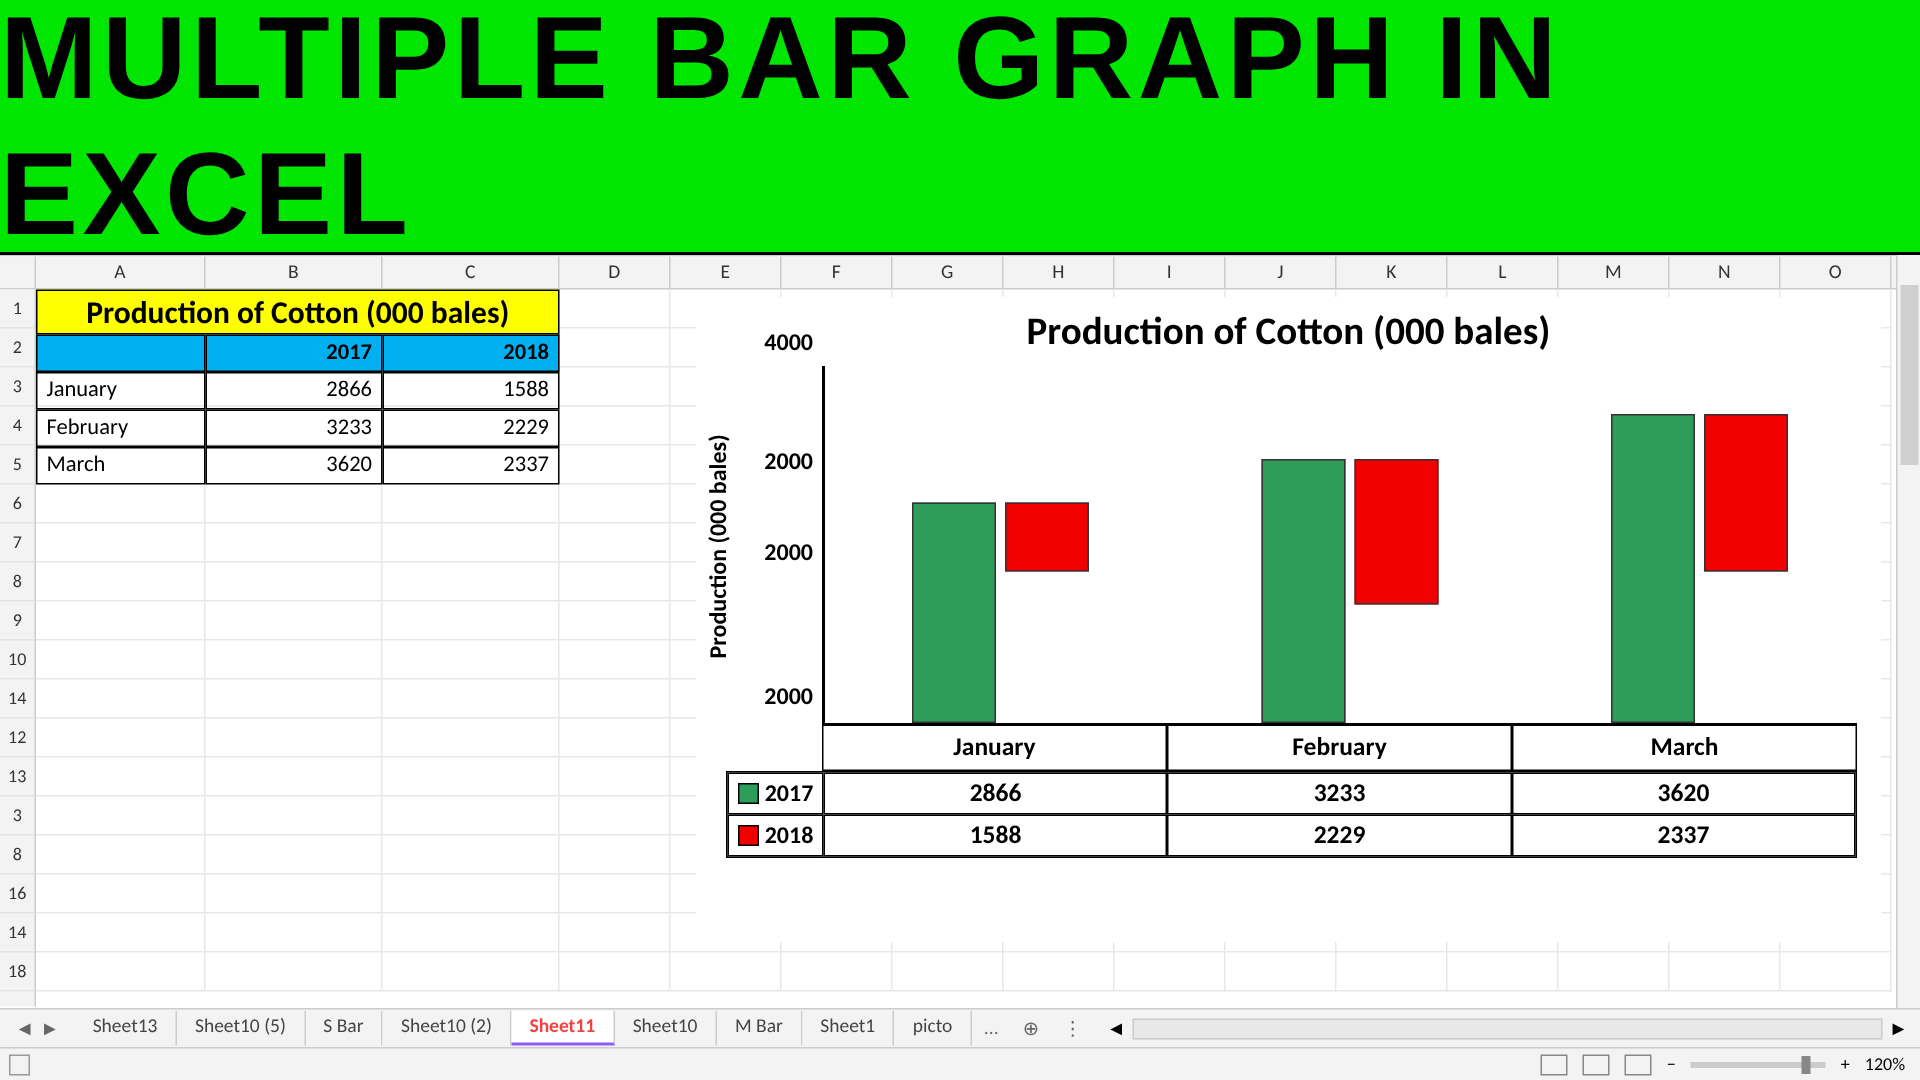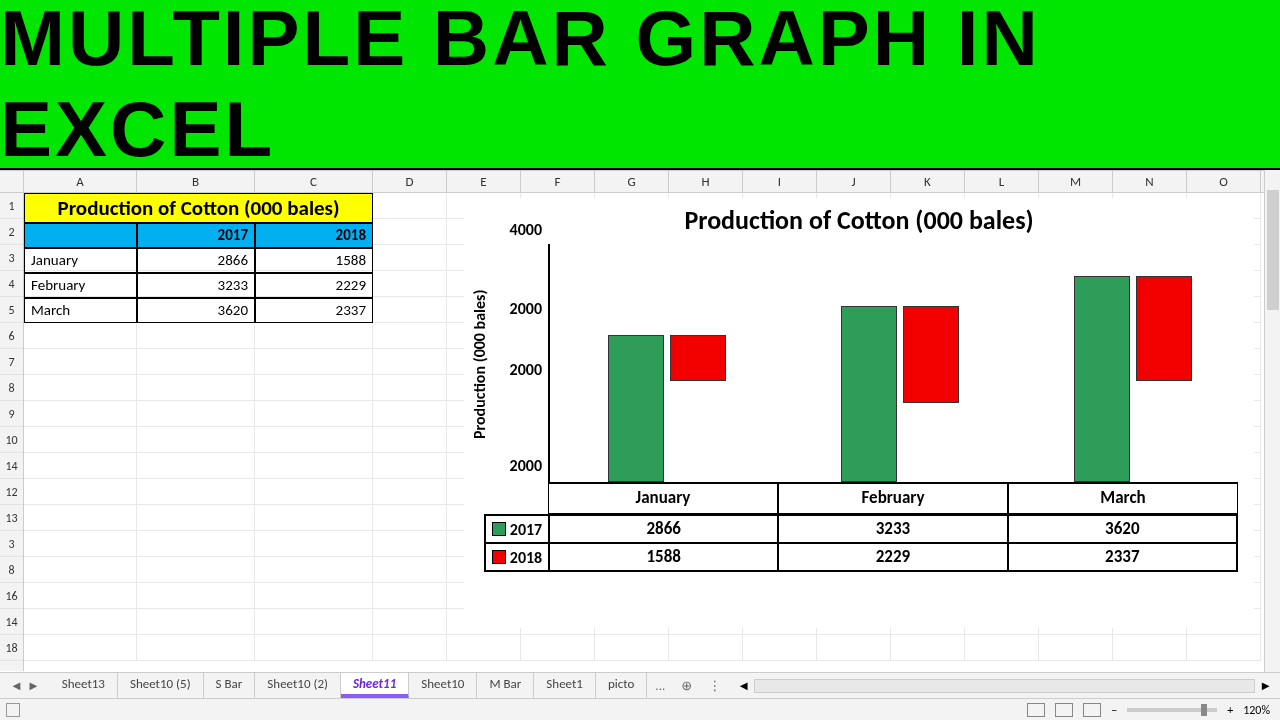--- a/index.html
+++ b/index.html
@@ -244,24 +244,23 @@
   .tab-nav span { cursor: default; }
   .tabs { display: flex; }
   .tab {
     padding: 3px 12px;
     border-right: 1px solid #ccc;
     background: #f3f3f3;
     color: #444;
   }
   .tab.active {
     background: #fff;
-    border-bottom: 5px solid #8b5cf6;
-    color: #6d28d9;
+    border-bottom: 2px solid #8b5cf6;
+    color: #ef4444;
     font-weight: 600;
-    font-style: italic;
   }
   .tab-extra { padding: 0 8px; color: #666; }
   .hscroll {
     flex: 1;
     display: flex;
     align-items: center;
     padding: 0 8px;
     gap: 4px;
   }
   .hscroll-track {

